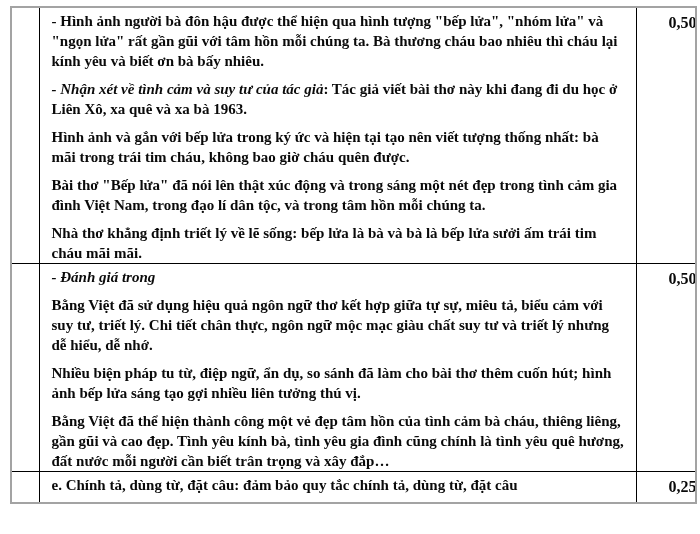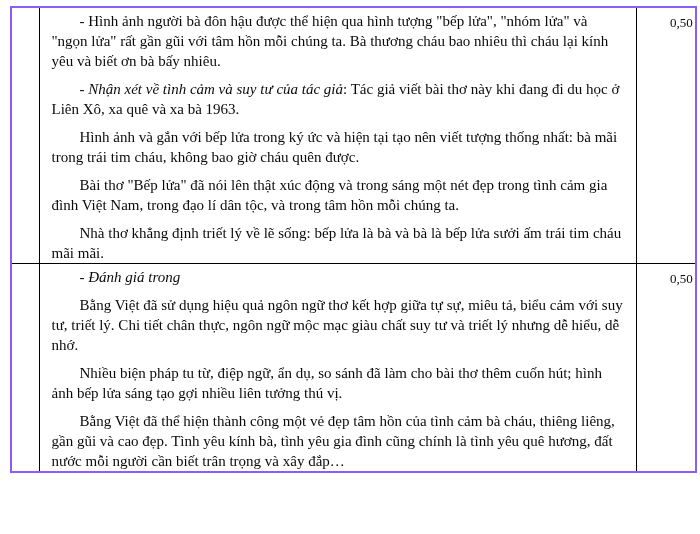--- a/index.html
+++ b/index.html
@@ -17,21 +17,22 @@
     height: 534px;
     overflow: hidden;
   }
   table.rubric {
     position: absolute;
     left: 10px;
     top: 6px;
     width: 685px;
     border-collapse: collapse;
     table-layout: fixed;
-    border: 2px solid #8b5cf6;
+    border: 2px solid #a3a3a3;
+    font-weight: bold;
   }
   td {
     border: 1px solid #000;
     vertical-align: top;
     overflow: hidden;
   }
   col.c-num    { width: 28px; }
   col.c-body   { width: 597px; }
   col.c-points { width: 60px; }
 
@@ -45,26 +46,25 @@
     line-height: 20px;
   }
   td.content p {
     margin: 0 0 8px 0;
   }
   td.content p:last-child {
     margin-bottom: 0;
   }
   td.content .ital {
     font-style: italic;
-    margin-left: 28px;
   }
   td.points {
     text-align: center;
     padding-top: 5px;
-    font-size: 13px;
+    font-size: 16px;
     line-height: 20px;
     padding-left: 32px;
   }
 </style>
 </head>
 <body>
 
 <div class="page">
   <table class="rubric">
     <colgroup>
@@ -91,15 +91,22 @@
       <td class="content">
         <p><span class="ital">- Đánh giá trong</span><span></span></p>
         <p><span class="ital"></span><span>Bằng Việt đã sử dụng hiệu quả ngôn ngữ thơ kết hợp giữa tự sự, miêu tả, biểu cảm với suy tư, triết lý. Chi tiết chân thực, ngôn ngữ mộc mạc giàu chất suy tư và triết lý nhưng dễ hiểu, dễ nhớ.</span></p>
         <p><span class="ital"></span><span>Nhiều biện pháp tu từ, điệp ngữ, ẩn dụ, so sánh đã làm cho bài thơ thêm cuốn hút; hình ảnh bếp lửa sáng tạo gợi nhiều liên tưởng thú vị.</span></p>
         <p><span class="ital"></span><span>Bằng Việt đã thể hiện thành công một vẻ đẹp tâm hồn của tình cảm bà cháu, thiêng liêng, gần gũi và cao đẹp. Tình yêu kính bà, tình yêu gia đình cũng chính là tình yêu quê hương, đất nước mỗi người cần biết trân trọng và xây đắp…</span></p>
       </td>
       <td class="points"><span>0,50</span></td>
     </tr>
 
 
+    <tr class="r-sm">
+      <td class="num"></td>
+      <td class="content">
+        <p><span class="ital"></span><span>e. Chính tả, dùng từ, đặt câu: đảm bảo quy tắc chính tả, dùng từ, đặt câu</span></p>
+      </td>
+      <td class="points"><span>0,25</span></td>
+    </tr>
   </tbody>
     </table>
 </div>
 
 </body></html>

